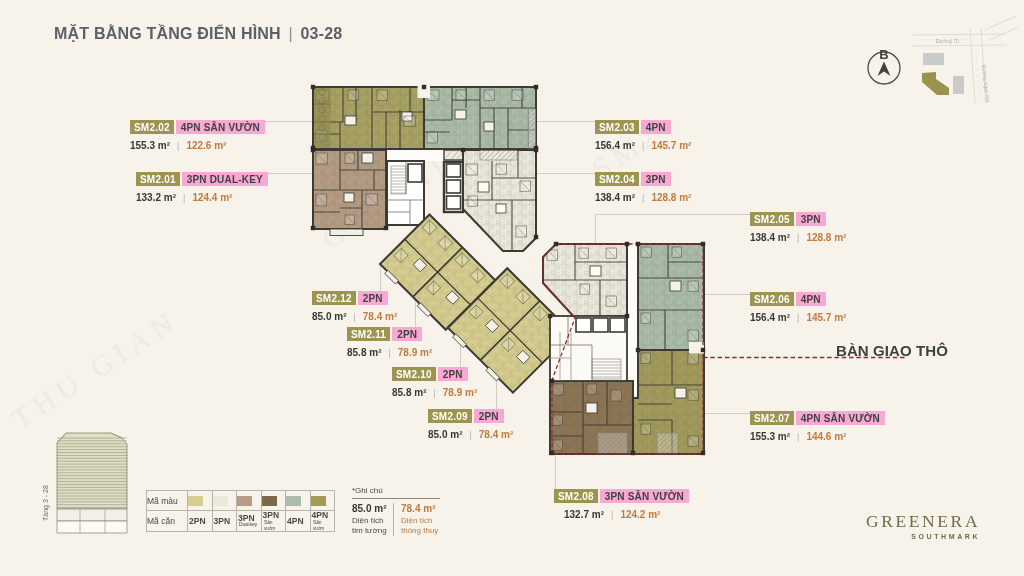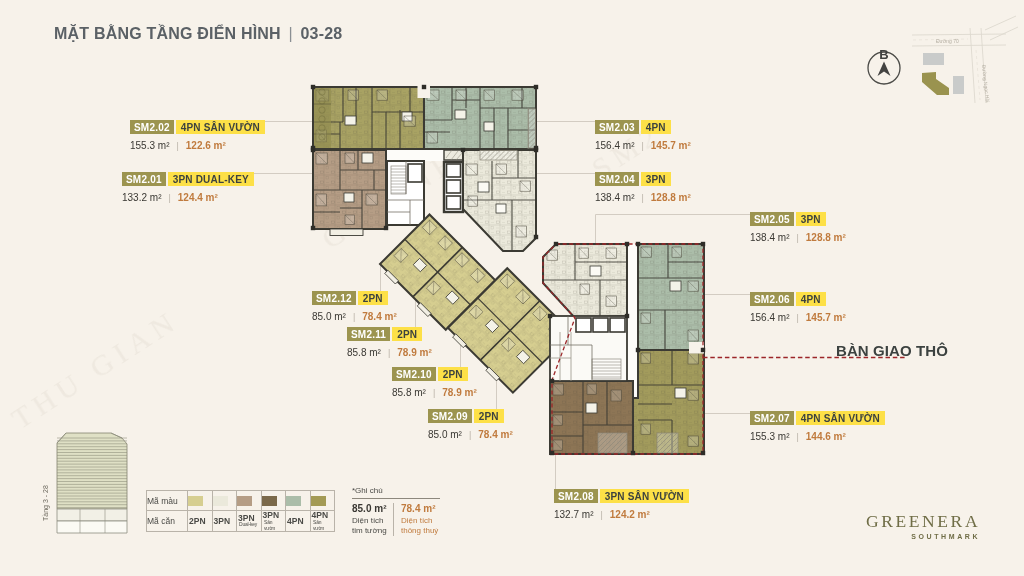--- a/index.html
+++ b/index.html
@@ -6,23 +6,23 @@
 body{background:#f7f2ea;font-family:"Liberation Sans",sans-serif;position:relative}
 #page{position:absolute;inset:0}
 svg.plan{position:absolute;left:0;top:0}
 .hdr1{position:absolute;left:54px;top:25px;font-size:16px;font-weight:bold;letter-spacing:0.2px;color:#5b6166}
 .hdr1 .thin{color:#8a8f93;font-weight:normal;padding:0 3px}
 .hdr2{position:absolute;left:51px;top:37px;font-family:"Liberation Serif",serif;font-size:24px;color:#6d4e32;letter-spacing:1.7px}
 .hdr2 .bar{font-weight:normal;color:#6d4e32;padding:0 2px;font-size:28px}
 .lbl{position:absolute;white-space:nowrap}
 .brow{display:flex;gap:2px}
 .code{background:#9c944f;color:#fff;font-weight:bold;font-size:10px;padding:1.5px 4px;letter-spacing:0.2px}
-.typ{background:#fde047;color:#3c423f;font-weight:bold;font-size:10px;padding:1.5px 5px;letter-spacing:0.2px}
+.typ{background:#f9a8d4;color:#3c423f;font-weight:bold;font-size:10px;padding:1.5px 5px;letter-spacing:0.2px}
 .area{margin-top:6px;font-size:10px;color:#3a3833}
-.a1{font-weight:normal;color:#3a3833}
+.a1{font-weight:bold;color:#3a3833}
 .sep{color:#b9b2a8;padding:0 7px;font-size:9px}
 .a2{font-weight:bold;color:#c07b3e}
 .bgt{position:absolute;left:836px;top:342px;font-size:15px;font-weight:bold;color:#3c4240;letter-spacing:0.1px}
 table.leg{position:absolute;left:146px;top:490px;border-collapse:collapse;table-layout:fixed;width:189px}
 table.leg td{border:0.8px solid #b9b3a9;vertical-align:middle;height:20px;font-size:8.5px;color:#4a4a46}
 table.leg td.h{width:41px;font-size:8.5px}
 table.leg td.cv{font-weight:bold;font-size:8.5px;line-height:1;padding:0 1px}
 table.leg .sub{font-weight:normal;font-size:5.5px;letter-spacing:-0.2px;display:block;transform:scale(0.9)}
 .sw{display:inline-block;width:15px;height:10px;vertical-align:middle}
 .ghichu{position:absolute;left:352px;top:486px;font-size:8px;color:#4a4a46}
@@ -502,21 +502,21 @@
 
 
 <div class="lbl" style="left:130px;top:120px">
  <div class="brow">
         <span class="code">SM2.02</span>
         <span class="typ">4PN SÂN VƯỜN</span>
       </div>
  <div class="area" style="margin-left:0px"><span class="a1">155.3 m²</span><span class="sep">|</span><span class="a2">122.6 m²</span></div>
 </div>
 
-<div class="lbl" style="left:122px;top:172px">
+<div class="lbl" style="left:136px;top:172px">
  <div class="brow">
         <span class="code">SM2.01</span>
         <span class="typ">3PN DUAL-KEY</span>
       </div>
  <div class="area" style="margin-left:0px"><span class="a1">133.2 m²</span><span class="sep">|</span><span class="a2">124.4 m²</span></div>
 </div>
 
 <div class="lbl" style="left:595px;top:120px">
  <div class="brow">
         <span class="code">SM2.03</span>
@@ -555,21 +555,21 @@
         <span class="typ">4PN SÂN VƯỜN</span>
       </div>
  <div class="area" style="margin-left:0px"><span class="a1">155.3 m²</span><span class="sep">|</span><span class="a2">144.6 m²</span></div>
 </div>
 
 <div class="lbl" style="left:554px;top:489px">
  <div class="brow">
         <span class="code">SM2.08</span>
         <span class="typ">3PN SÂN VƯỜN</span>
       </div>
- <div class="area" style="margin-left:0px"><span class="a1">132.7 m²</span><span class="sep">|</span><span class="a2">124.2 m²</span></div>
+ <div class="area" style="margin-left:10px"><span class="a1">132.7 m²</span><span class="sep">|</span><span class="a2">124.2 m²</span></div>
 </div>
 
 <div class="lbl" style="left:312px;top:291px">
  <div class="brow">
         <span class="code">SM2.12</span>
         <span class="typ">2PN</span>
       </div>
  <div class="area" style="margin-left:0px"><span class="a1">85.0 m²</span><span class="sep">|</span><span class="a2">78.4 m²</span></div>
 </div>
 

